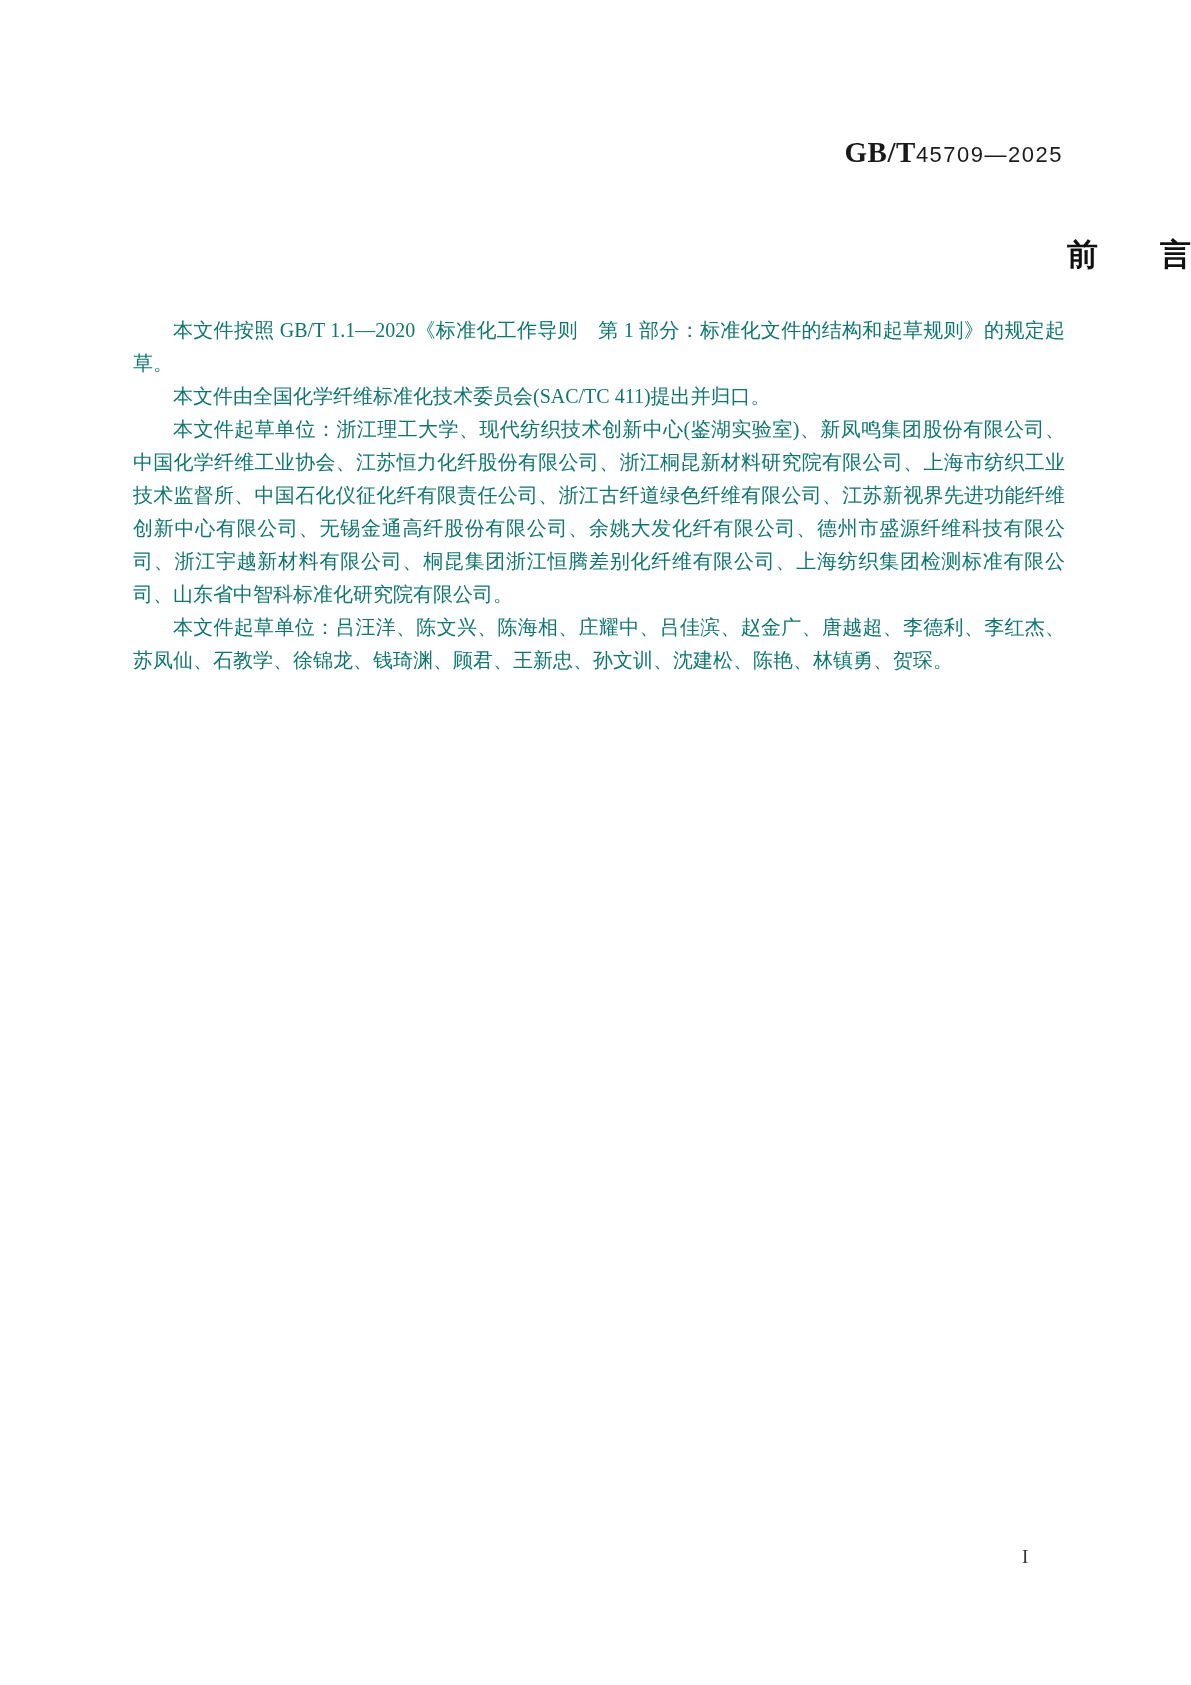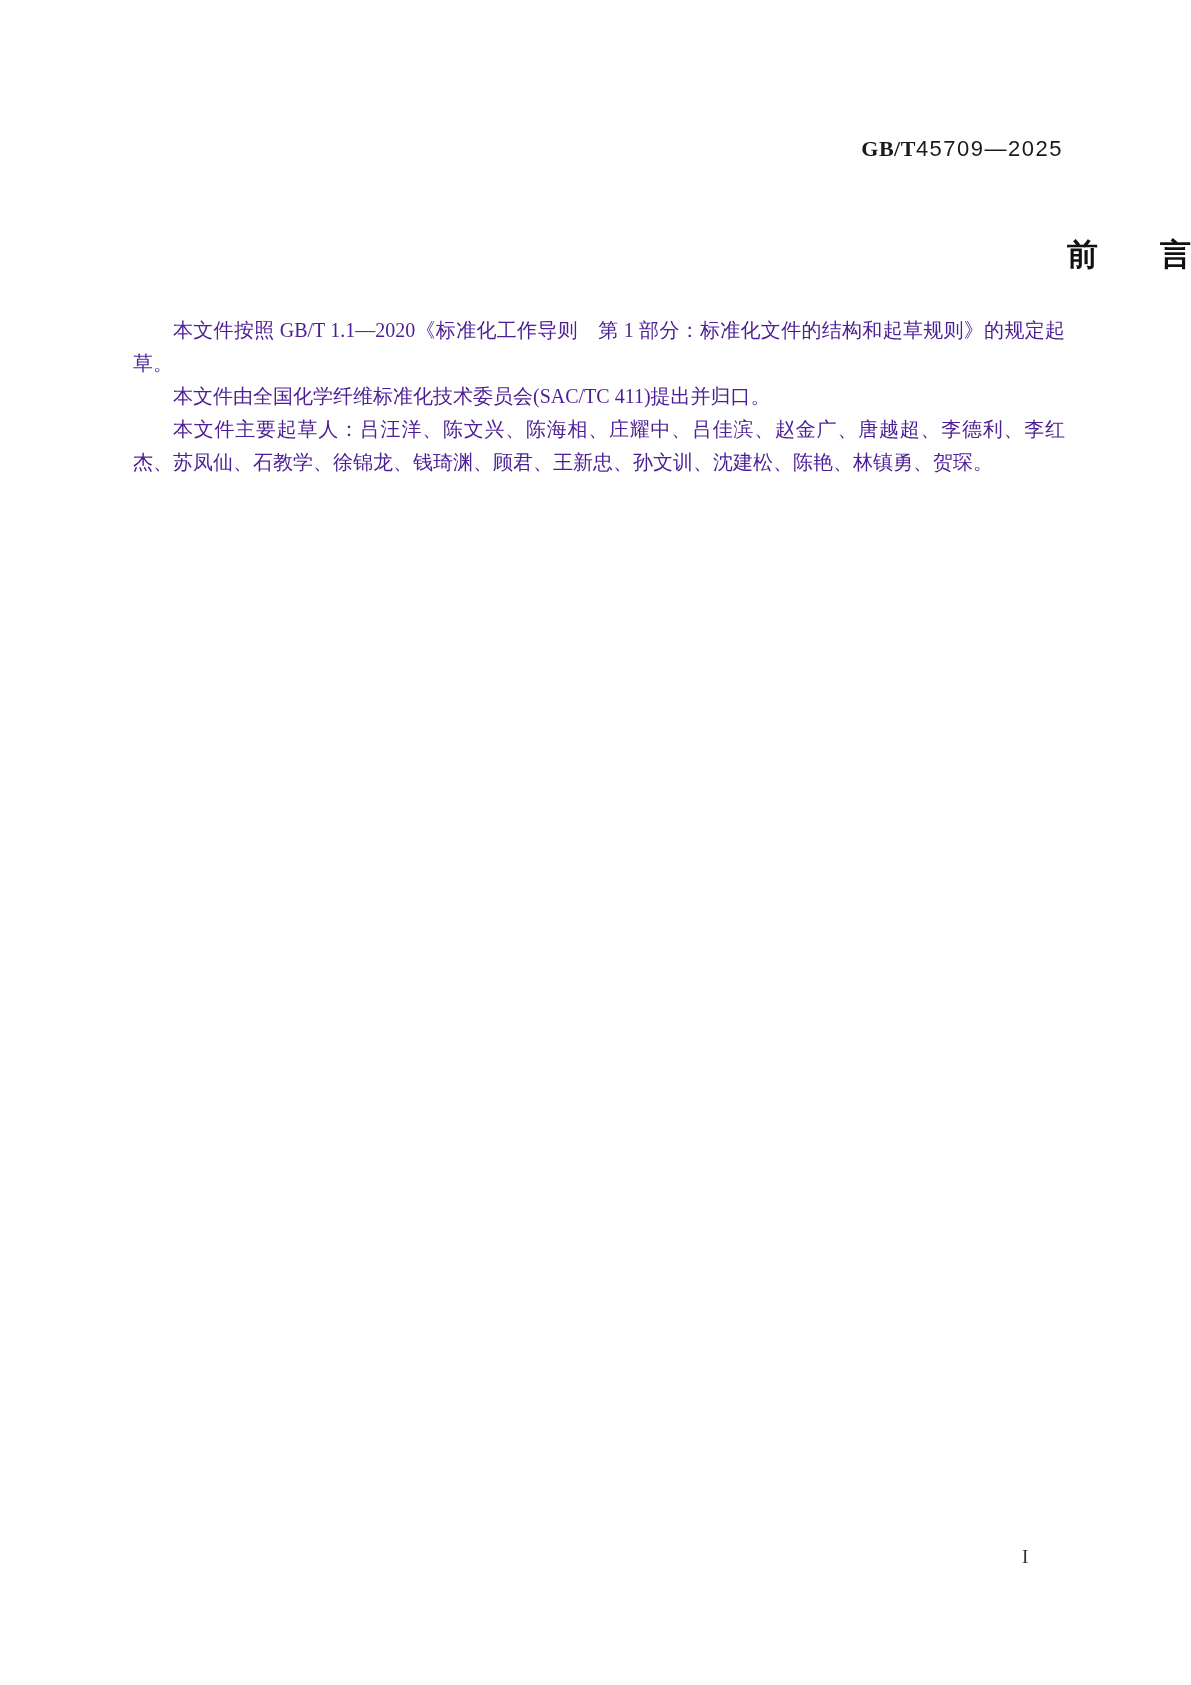--- a/index.html
+++ b/index.html
@@ -18,21 +18,21 @@
   }
   .doc-header {
     position: absolute;
     top: 136px;
     right: 128px;
     white-space: nowrap;
   }
   .doc-header .prefix {
     font-family: "Liberation Serif", serif;
     font-weight: bold;
-    font-size: 22px;
+    font-size: 29px;
     letter-spacing: 0.5px;
   }
   .doc-header .digits {
     font-family: "Liberation Sans", sans-serif;
     font-weight: 500;
     font-size: 22px;
     letter-spacing: 1.5px;
     margin-left: 0;
   }
   .doc-title {
@@ -49,21 +49,21 @@
   }
   .foreword-body {
     position: absolute;
     left: 133px;
     top: 314px;
     width: 932px;
     font-size: 20px;
     line-height: 33px;
     text-align: justify;
     text-justify: inter-ideograph;
-    color: #4c1d95;
+    color: #0f766e;
   }
   .foreword-body p {
     margin: 0;
     padding: 0;
     text-indent: 2em;
   }
   .page-number {
     position: absolute;
     top: 1546px;
     left: 1022px;
@@ -79,18 +79,19 @@
 
   <div class="doc-header">
     <span class="prefix">GB/T</span><span class="digits">45709—2025</span>
   </div>
 
   <h1 class="doc-title">前　　言</h1>
 
   <div class="foreword-body">
     <p>本文件按照 GB/T 1.1—2020《标准化工作导则　第 1 部分：标准化文件的结构和起草规则》的规定起草。</p>
     <p>本文件由全国化学纤维标准化技术委员会(SAC/TC 411)提出并归口。</p>
-    <p>本文件主要起草人：吕汪洋、陈文兴、陈海相、庄耀中、吕佳滨、赵金广、唐越超、李德利、李红杰、苏凤仙、石教学、徐锦龙、钱琦渊、顾君、王新忠、孙文训、沈建松、陈艳、林镇勇、贺琛。</p>
+    <p>本文件起草单位：浙江理工大学、现代纺织技术创新中心(鉴湖实验室)、新凤鸣集团股份有限公司、中国化学纤维工业协会、江苏恒力化纤股份有限公司、浙江桐昆新材料研究院有限公司、上海市纺织工业技术监督所、中国石化仪征化纤有限责任公司、浙江古纤道绿色纤维有限公司、江苏新视界先进功能纤维创新中心有限公司、无锡金通高纤股份有限公司、余姚大发化纤有限公司、德州市盛源纤维科技有限公司、浙江宇越新材料有限公司、桐昆集团浙江恒腾差别化纤维有限公司、上海纺织集团检测标准有限公司、山东省中智科标准化研究院有限公司。</p>
+    <p>本文件起草单位：吕汪洋、陈文兴、陈海相、庄耀中、吕佳滨、赵金广、唐越超、李德利、李红杰、苏凤仙、石教学、徐锦龙、钱琦渊、顾君、王新忠、孙文训、沈建松、陈艳、林镇勇、贺琛。</p>
   </div>
 
   <div class="page-number">I</div>
 
 </div>
 
 </body></html>

